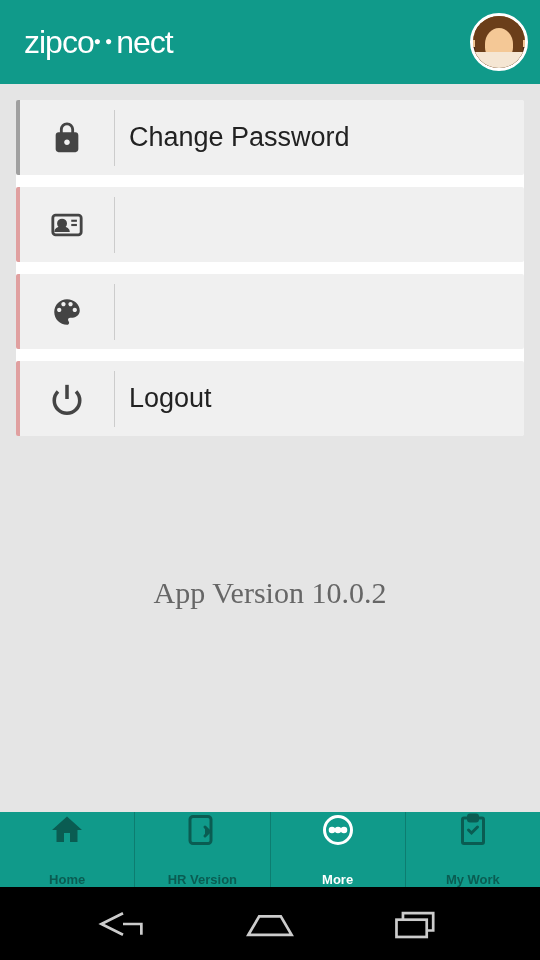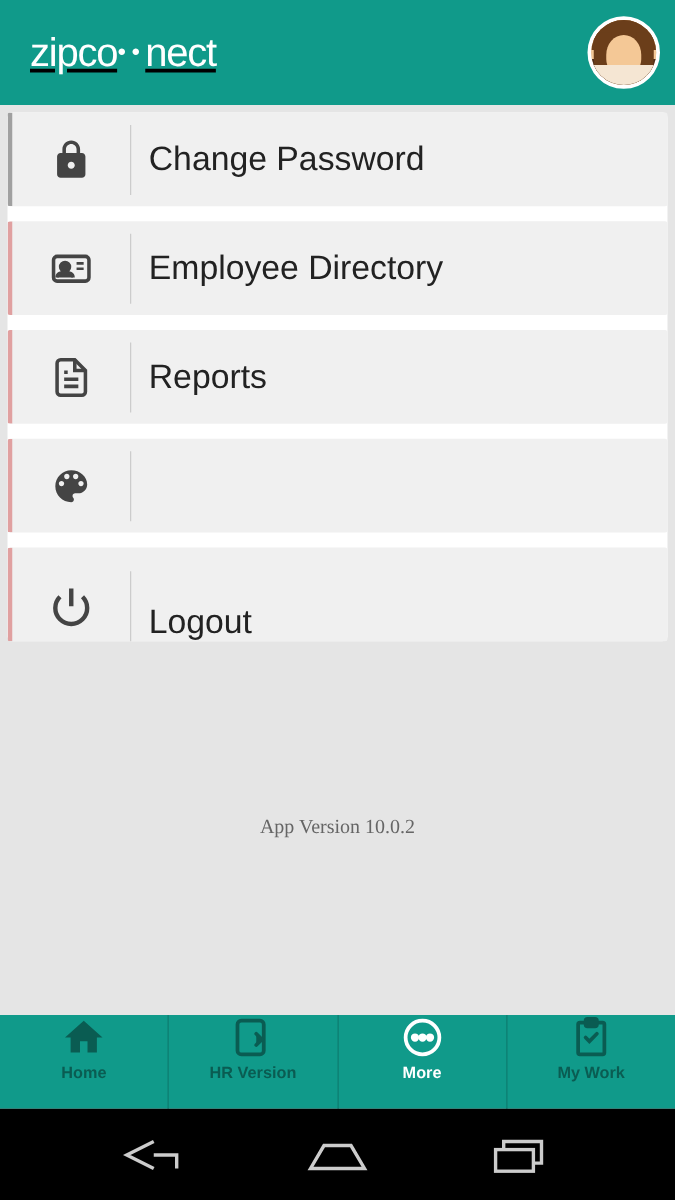--- a/index.html
+++ b/index.html
@@ -15,21 +15,20 @@
       overflow: hidden;
       position: relative;
     }
     .header {
       height: 84px;
       background: #109a8a;
       display: flex;
       align-items: center;
       justify-content: space-between;
       padding: 0 12px 0 24px;
-      text-decoration: underline;
     }
     .logo {
       color: white;
       font-size: 32px;
       font-weight: 300;
       letter-spacing: -1px;
       font-family: 'Segoe UI', Arial, sans-serif;
     }
     .logo-dots {
       display: inline-block;
@@ -86,21 +85,21 @@
     .avatar-hair::after { right: 2px; border-radius: 0 0 50% 0; }
     .avatar-shirt {
       position: absolute;
       bottom: 0;
       width: 100%;
       height: 16px;
       background: #f5e6d3;
     }
 
     .card {
-      margin: 6px;
+      margin: 16px;
       background: white;
       border-radius: 4px;
     }
     .menu-item {
       display: flex;
       align-items: center;
       background: #f0f0f0;
       border-left: 4px solid #e0a0a0;
       margin-bottom: 12px;
       height: 75px;
@@ -125,39 +124,39 @@
     }
     .menu-label {
       padding-left: 14px;
       font-size: 27px;
       color: #222;
       font-weight: 500;
     }
     .version {
       text-align: center;
       color: #666;
-      font-size: 16px;
+      font-size: 30px;
       font-family: Georgia, serif;
       margin-top: 140px;
     }
     .bottom-nav {
       position: absolute;
       bottom: 73px;
       left: 0;
       width: 100%;
       height: 75px;
       background: #109a8a;
       display: flex;
     }
     .nav-item {
       flex: 1;
       display: flex;
       flex-direction: column;
       align-items: center;
-      justify-content: flex-start;
+      justify-content: space-between;
       border-right: 1px solid #0d7d70;
       color: #0a5c52;
       cursor: pointer;
     }
     .nav-item:last-child {
       border-right: none;
     }
     .nav-item.active {
       color: white;
     }
@@ -220,45 +219,32 @@
   <div class="menu-item">
     <div class="menu-icon">
       <svg viewBox="0 0 24 24" fill="none" stroke="currentColor" stroke-width="2">
           <rect x="2" y="5" width="20" height="14" rx="2"></rect>
           <circle cx="8.5" cy="11" r="2.5" fill="currentColor"></circle>
           <path d="M4 17c0-2 2-3 4.5-3s4.5 1 4.5 3" fill="currentColor"></path>
           <line x1="15" y1="9" x2="19" y2="9" stroke-width="1.5"></line>
           <line x1="15" y1="12" x2="19" y2="12" stroke-width="1.5"></line>
         </svg>
     </div>
-    <div class="menu-label">Employee Directory</div>
-  </div>
-
-  <div class="menu-item">
-    <div class="menu-icon">
-      <svg viewBox="0 0 24 24" fill="none" stroke="currentColor" stroke-width="2">
-          <path d="M14 2H6a2 2 0 0 0-2 2v16a2 2 0 0 0 2 2h12a2 2 0 0 0 2-2V8z"></path>
-          <polyline points="14 2 14 8 20 8"></polyline>
-          <line x1="8" y1="13" x2="16" y2="13"></line>
-          <line x1="8" y1="17" x2="16" y2="17"></line>
-          <line x1="8" y1="9" x2="10" y2="9"></line>
-        </svg>
-    </div>
-    <div class="menu-label">Reports</div>
-  </div>
+  </div>
+
 
   <div class="menu-item">
     <div class="menu-icon">
       <svg viewBox="0 0 24 24" fill="currentColor">
           <path d="M12 3c-4.97 0-9 4.03-9 9s4.03 9 9 9c.83 0 1.5-.67 1.5-1.5 0-.39-.15-.74-.39-1.01-.23-.26-.38-.61-.38-.99 0-.83.67-1.5 1.5-1.5H16c2.76 0 5-2.24 5-5 0-4.42-4.03-8-9-8zm-5.5 9c-.83 0-1.5-.67-1.5-1.5S5.67 9 6.5 9 8 9.67 8 10.5 7.33 12 6.5 12zm3-4C8.67 8 8 7.33 8 6.5S8.67 5 9.5 5s1.5.67 1.5 1.5S10.33 8 9.5 8zm5 0c-.83 0-1.5-.67-1.5-1.5S13.67 5 14.5 5s1.5.67 1.5 1.5S15.33 8 14.5 8zm3 4c-.83 0-1.5-.67-1.5-1.5S16.67 9 17.5 9s1.5.67 1.5 1.5-.67 1.5-1.5 1.5z"></path>
         </svg>
     </div>
   </div>
 
-  <div class="menu-item" style="margin-bottom:0;align-items:flex-end;">
+  <div class="menu-item" style="margin-bottom:0;">
     <div class="menu-icon">
       <svg viewBox="0 0 24 24" fill="none" stroke="currentColor" stroke-width="2.5">
           <path d="M18.36 6.64a9 9 0 1 1-12.73 0"></path>
           <line x1="12" y1="2" x2="12" y2="12"></line>
         </svg>
     </div>
     <div class="menu-label">Logout</div>
   </div>
 </div>
 

